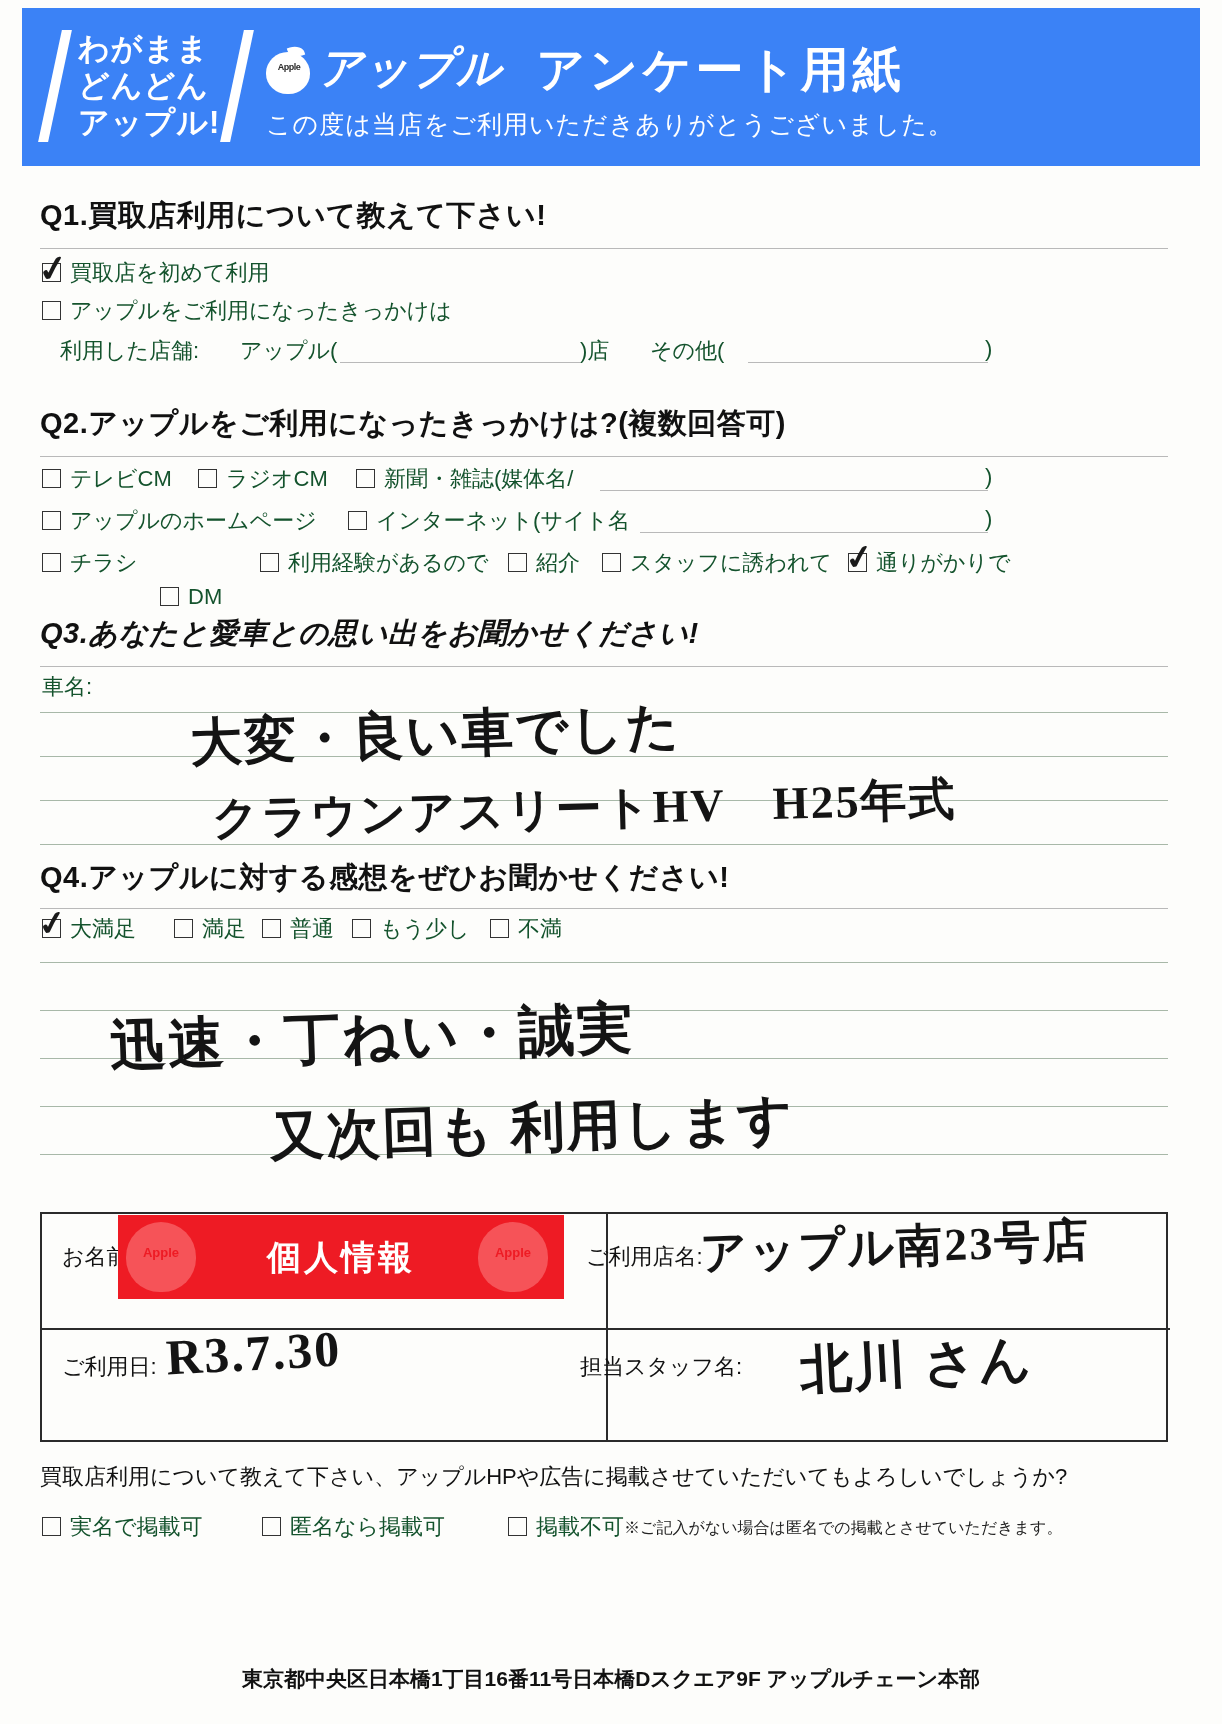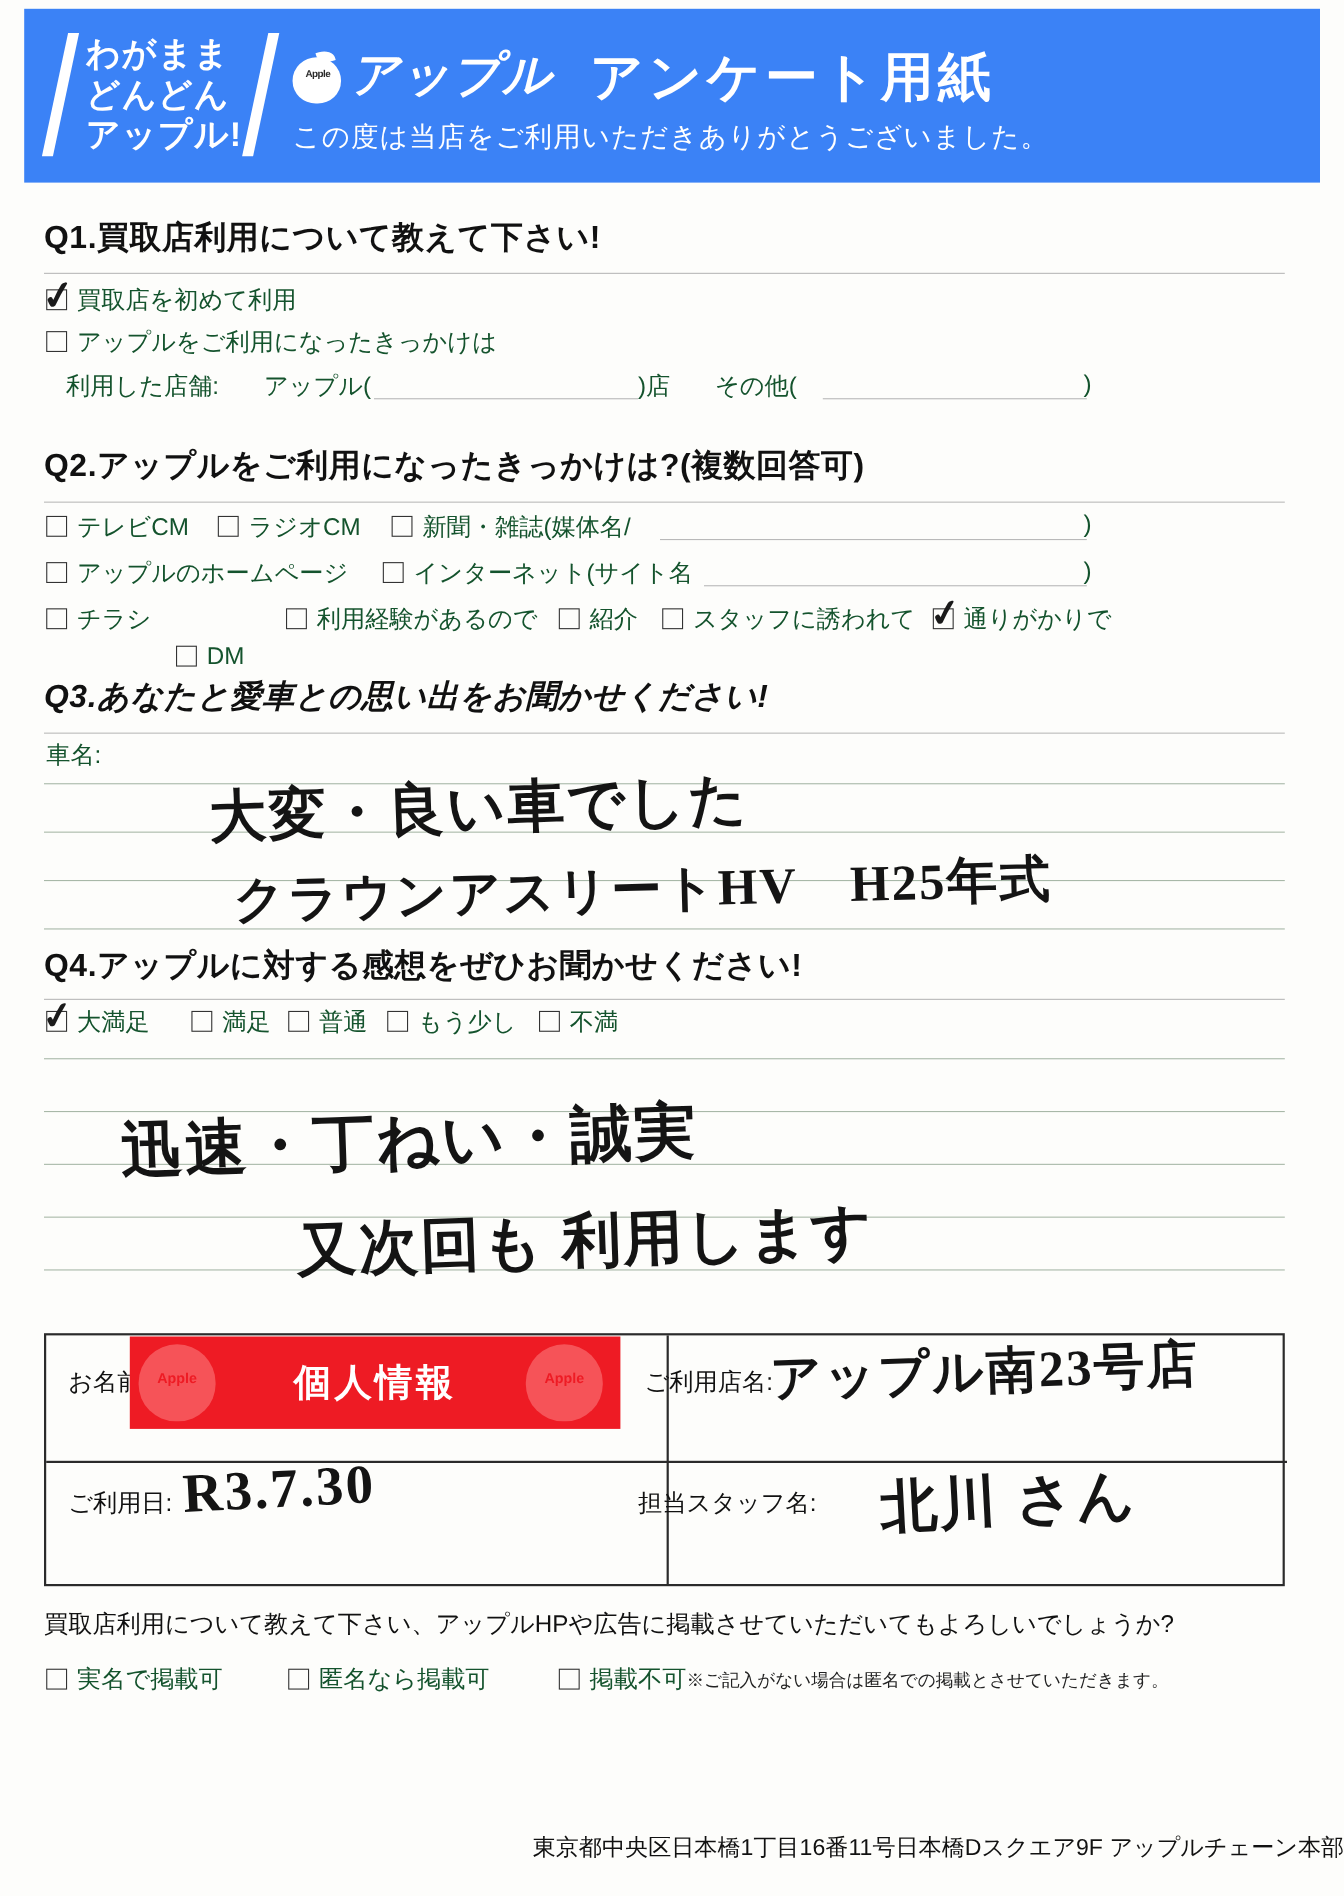--- a/index.html
+++ b/index.html
@@ -267,23 +267,24 @@
   }
   .footnote.small {
     font-size: 16px;
     color: #222;
   }
   .address {
     position: absolute;
     left: 0;
     top: 1665px;
     width: 1222px;
-    text-align: right;
+    text-align: center;
     font-size: 21px;
     color: #111;
+    font-weight: bold;
   }
 </style>
 </head>
 <body>
 
 <div class="sheet">
 
   <div class="header">
     <div class="header-slash"></div>
     <div class="header-slash2"></div>

